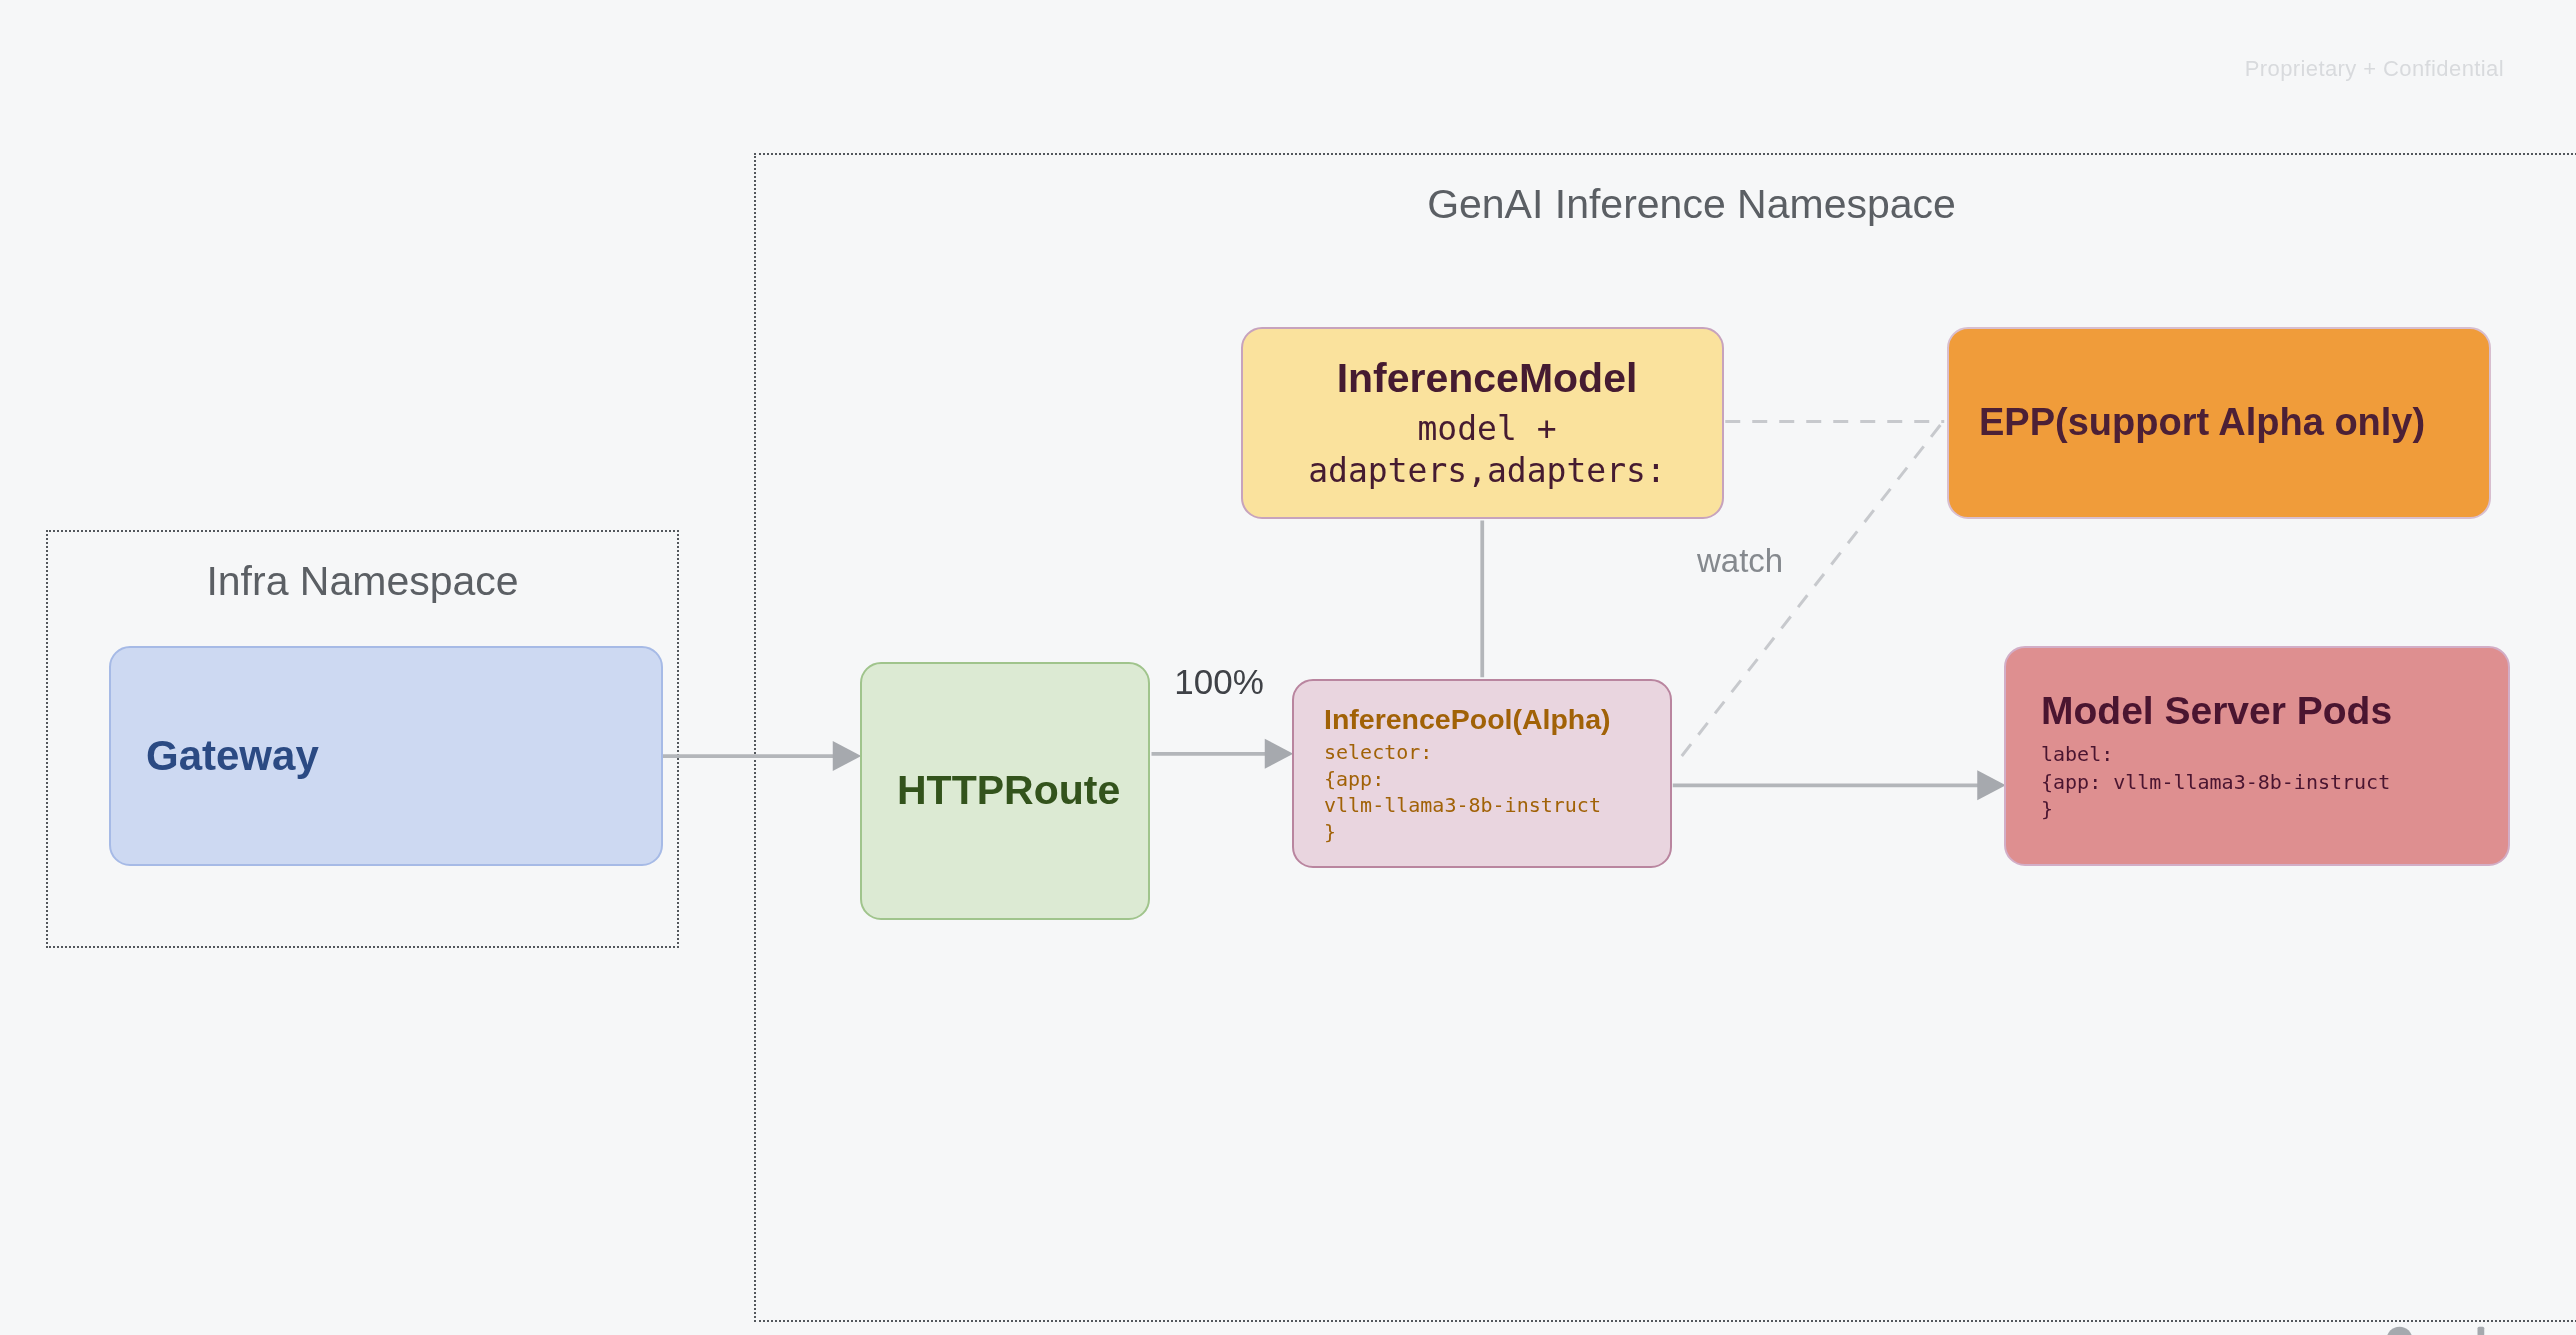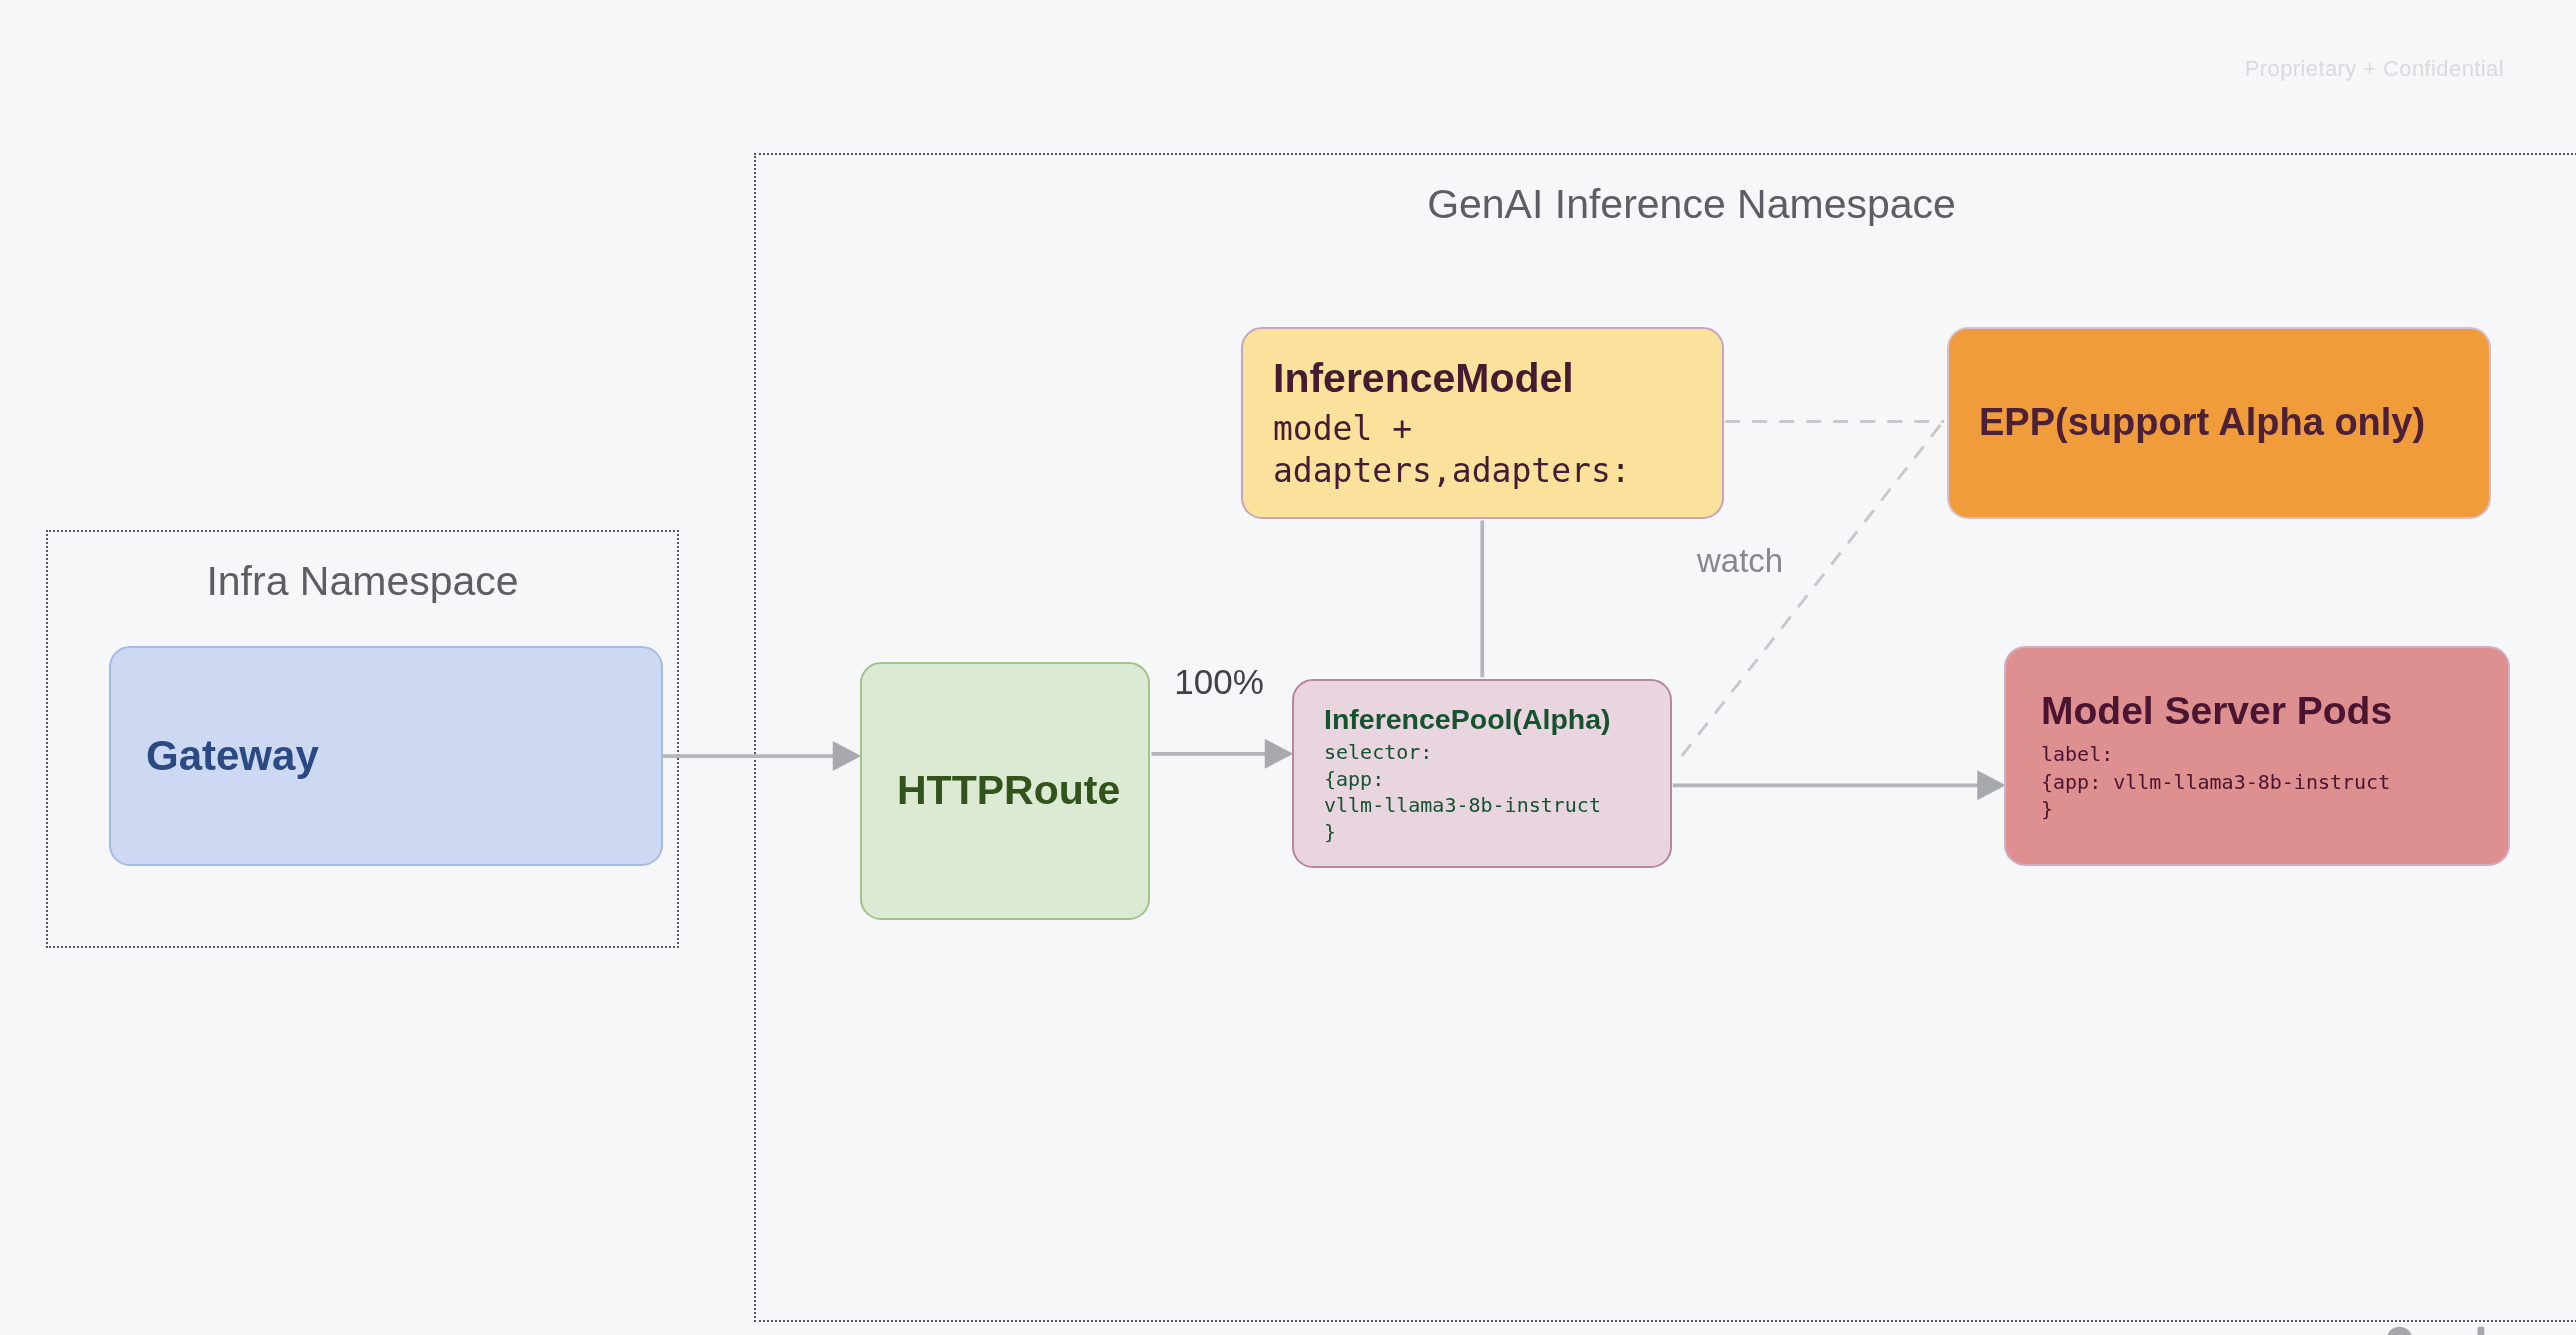--- a/index.html
+++ b/index.html
@@ -33,21 +33,21 @@
     position:absolute;box-sizing:border-box;border:2.3px solid;border-radius:21px;
     display:flex;flex-direction:column;justify-content:center;align-items:flex-start;
     padding:18px 21px 18px 35px;z-index:3;
   }
   .node-title{font-weight:bold;white-space:nowrap;line-height:1.2;}
   .mono{font-family:"DejaVu Sans Mono","Liberation Mono",monospace;white-space:pre;}
   .n-gateway{left:109px;top:646px;width:554px;height:220px;}
   .n-gateway .node-title{font-size:42px;}
   .n-httproute{left:860px;top:629px;width:290px;height:258px;margin-top:33px;}
   .n-httproute .node-title{font-size:41px;}
-  .n-inference-model{left:1241px;top:327px;width:483px;height:192px;padding-left:30px;}
+  .n-inference-model{left:1241px;top:327px;width:483px;height:192px;padding-left:30px;align-items:center;}
   .n-inference-model .node-title{font-size:41px;margin-bottom:4.5px;}
   .n-inference-model .mono{font-size:33px;line-height:1.28;}
   .n-epp{left:1947px;top:327px;width:544px;height:192px;padding-left:30px;}
   .n-epp .node-title{font-size:38px;}
   .n-inference-pool{left:1292px;top:679px;width:380px;height:189px;padding-left:30px;}
   .n-inference-pool .node-title{font-size:28.5px;margin-bottom:3px;}
   .n-inference-pool .mono{font-size:20px;line-height:1.33;}
   .n-model-server-pods{left:2004px;top:646px;width:506px;height:220px;}
   .n-model-server-pods .node-title{font-size:39px;margin-bottom:6px;text-align:right;}
   .n-model-server-pods .mono{font-size:20px;line-height:1.38;}
@@ -100,21 +100,21 @@
   <div class="node n-inference-model" style="background: rgb(250, 226, 157); border-color: rgb(199, 163, 189); color: rgb(69, 27, 49);">
     <div class="node-title">InferenceModel</div>
     <div class="mono">model +</div>
     <div class="mono">adapters,adapters:</div>
   </div>
 
   <div class="node n-epp" style="background: rgb(240, 156, 58); border-color: rgb(216, 190, 207); color: rgb(76, 32, 54);">
     <div class="node-title">EPP(support Alpha only)</div>
   </div>
 
-  <div class="node n-inference-pool" style="background: rgb(233, 213, 223); border-color: rgb(185, 133, 159); color: #14532d;">
+  <div class="node n-inference-pool" style="background: rgb(233, 213, 223); border-color: rgb(185, 133, 159); color: #a16207;">
     <div class="node-title">InferencePool(Alpha)</div>
     <div class="mono">selector:</div>
     <div class="mono">{app:</div>
     <div class="mono">vllm-llama3-8b-instruct</div>
     <div class="mono">}</div>
   </div>
 
   <div class="node n-model-server-pods" style="background: rgb(222, 143, 144); border-color: rgb(210, 174, 199); color: rgb(74, 21, 48);">
     <div class="node-title">Model Server Pods</div>
     <div class="mono">label:</div>

